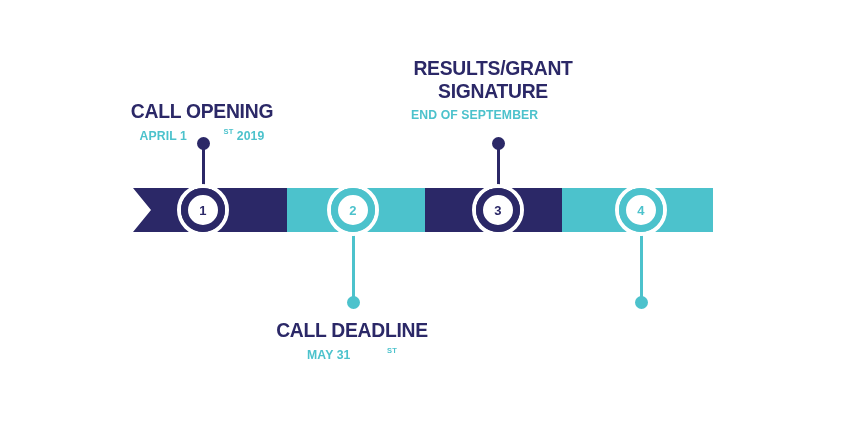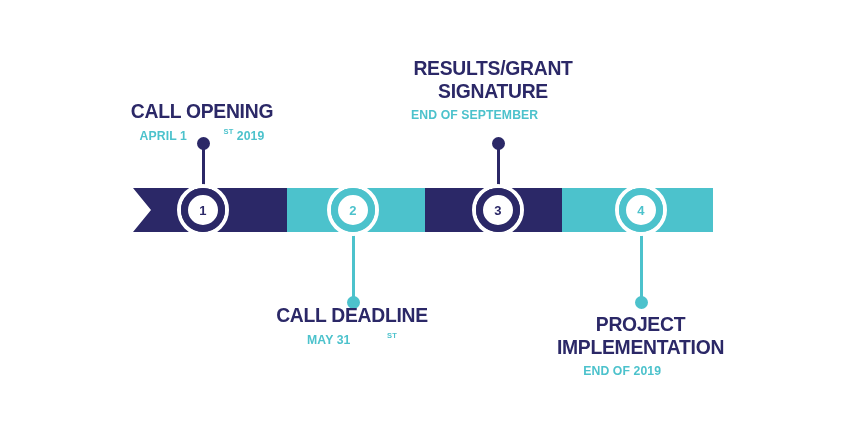--- a/index.html
+++ b/index.html
@@ -162,30 +162,25 @@
     <div class="node-inner" id="node4-inner" style="border: 7px solid rgb(76, 194, 204);">
       <span class="node-num" id="node4-num" style="color: rgb(76, 194, 204);">4</span>
     </div>
   </div>
 
   <div class="label" style="left:102px; top:100px; width:200px;">
     <div class="label-title">CALL OPENING</div>
     <div class="label-sub"><span>APRIL 1</span><sup>ST</sup><span> 2019</span></div>
   </div>
 
-  <div class="label" style="left:252px; top:304px; width:200px;">
+  <div class="label" style="left:252px; top:319px; width:200px;">
     <div class="label-title">CALL DEADLINE</div>
     <div class="label-sub"><span>MAY 31</span><sup>ST</sup><span></span></div>
   </div>
 
   <div class="label" style="left:388px; top:57px; width:210px;">
     <div class="label-title">RESULTS/GRANT
 SIGNATURE</div>
     <div class="label-sub"><span>END OF SEPTEMBER</span><sup></sup><span></span></div>
   </div>
 
-  <div class="label" style="left:533px; top:313px; width:215px;">
-    <div class="label-title">PROJECT
-IMPLEMENTATION</div>
-    <div class="label-sub"><span>END OF 2019</span><sup></sup><span></span></div>
-  </div>
 
 </div>
 
 </body></html>

